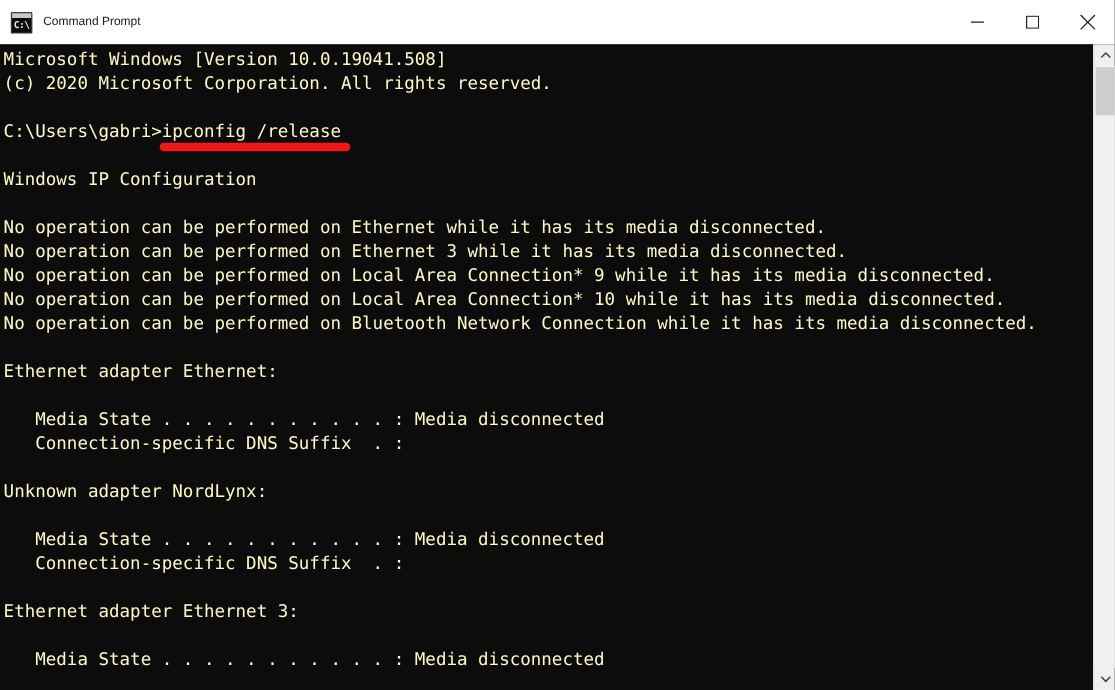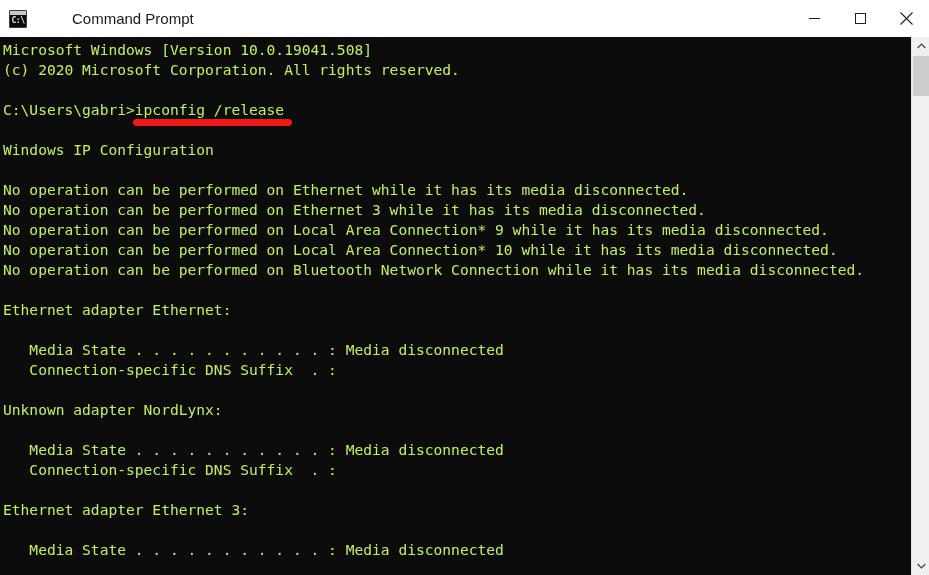--- a/index.html
+++ b/index.html
@@ -56,26 +56,25 @@
     left: 0; right: 0; top: 4px; bottom: 0;
     color: #e8e8e8;
     font-family: "DejaVu Sans Mono", monospace;
     font-size: 8px;
     line-height: 12px;
     text-align: center;
     font-weight: bold;
     letter-spacing: -0.5px;
   }
   .title-text {
-    font-size: 15px;
+    font-size: 10px;
     color: #1a1a1a;
     font-family: "Liberation Sans", sans-serif;
     white-space: nowrap;
     flex: 0 0 auto;
-    margin-left: 36px;
   }
   .title-spacer { flex: 1 1 auto; }
   .win-btns {
     display: flex;
     height: 37px;
     flex: 0 0 auto;
   }
   .win-btn {
     width: 46px;
     height: 37px;
@@ -101,21 +100,21 @@
     box-sizing: border-box;
   }
   .console-inner {
     position: absolute;
     left: 3px;
     top: 3px;
     right: 0;
     font-family: "DejaVu Sans Mono", monospace;
     font-size: 14.6px;
     line-height: 20px;
-    color: #bef264;
+    color: #fef9c3;
     white-space: pre;
     letter-spacing: 0px;
   }
   .line {
     height: 20px;
     white-space: pre;
   }
 
   
   .annot-underline {

